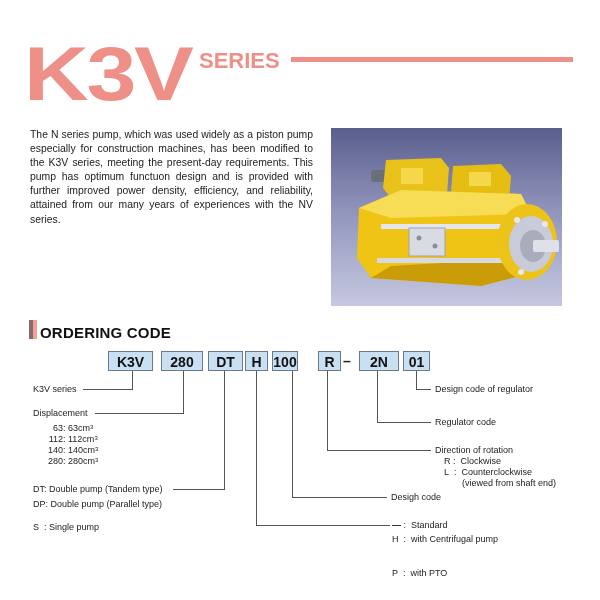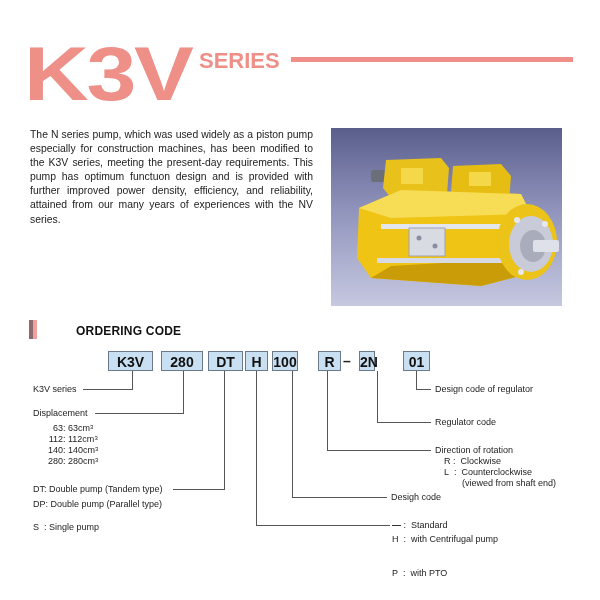--- a/index.html
+++ b/index.html
@@ -22,21 +22,21 @@
   }
   .product-photo {
     left:331px; top:128px; width:231px; height:178px;
     background:linear-gradient(180deg,#5a5e8c 0%,#8f93bb 45%,#c6c8e0 100%);
     overflow:hidden;
   }
   .section-marker { left:29px; top:320px; width:8px; height:19px; }
   .section-marker .m1 { position:absolute; left:0; top:0; width:4px; height:19px; background:#8a6a6a; }
   .section-marker .m2 { position:absolute; left:4px; top:0; width:4px; height:19px; background:#f2a09b; }
   .section-title {
-    left:40px; top:324px; font-size:12px; font-weight:bold; color:#111; letter-spacing:0.2px;margin-left:36px;
+    left:40px; top:324px; font-size:15px; font-weight:bold; color:#111; letter-spacing:0.2px;
   }
   .code-box {
     position:absolute; top:351px; height:20px; background:#c9dff2; border:1px solid #6b7a8a;
     font-size:14px; font-weight:bold; color:#111; text-align:center; line-height:20px;
     box-sizing:border-box;
   }
   .dash-sep { left:343px; top:351px; font-size:14px; font-weight:bold; line-height:20px; }
   .line { position:absolute; background:#555; }
   .lbl { position:absolute; font-size:9px; color:#222; white-space:nowrap; line-height:11px; }
   sup { font-size:6px; vertical-align:top; position:relative; top:-1px; }
@@ -87,21 +87,21 @@
 </div>
 <div class="abs section-title">ORDERING CODE</div>
 
 <div class="code-box" style="left:108px;width:45px;">K3V</div>
 <div class="code-box" style="left:161px;width:42px;">280</div>
 <div class="code-box" style="left:208px;width:35px;">DT</div>
 <div class="code-box" style="left:245px;width:23px;">H</div>
 <div class="code-box" style="left:272px;width:26px;">100</div>
 <div class="code-box" style="left:318px;width:23px;">R</div>
 <div class="abs dash-sep">–</div>
-<div class="code-box" style="left:359px;width:16px;">2N</div>
+<div class="code-box" style="left:359px;width:40px;">2N</div>
 <div class="code-box" style="left:403px;width:27px;">01</div>
 
 <div class="line" style="left:132px;top:371px;width:1px;height:18px;"></div>
 <div class="line" style="left:83px;top:389px;width:50px;height:1px;"></div>
 
 <div class="line" style="left:183px;top:371px;width:1px;height:43px;"></div>
 <div class="line" style="left:95px;top:413px;width:89px;height:1px;"></div>
 
 <div class="line" style="left:224px;top:371px;width:1px;height:119px;"></div>
 <div class="line" style="left:173px;top:489px;width:52px;height:1px;"></div>

